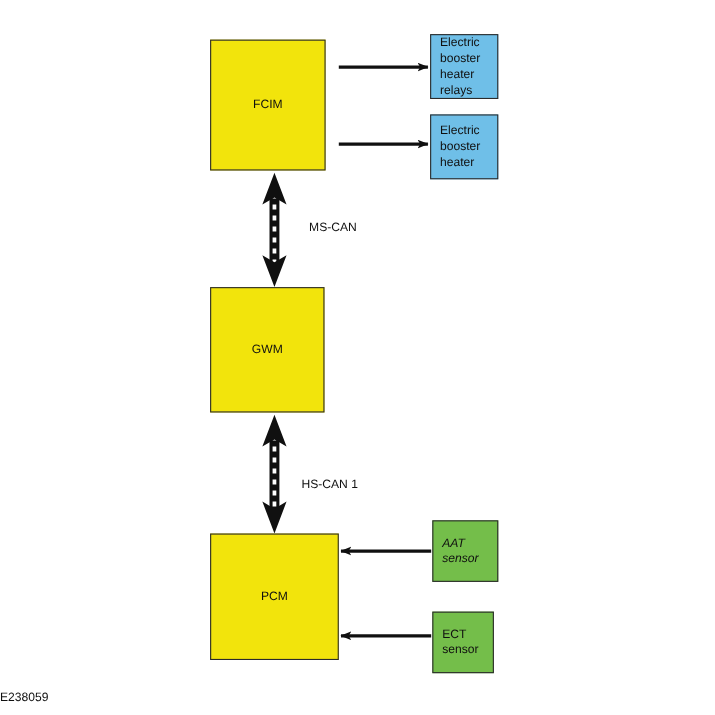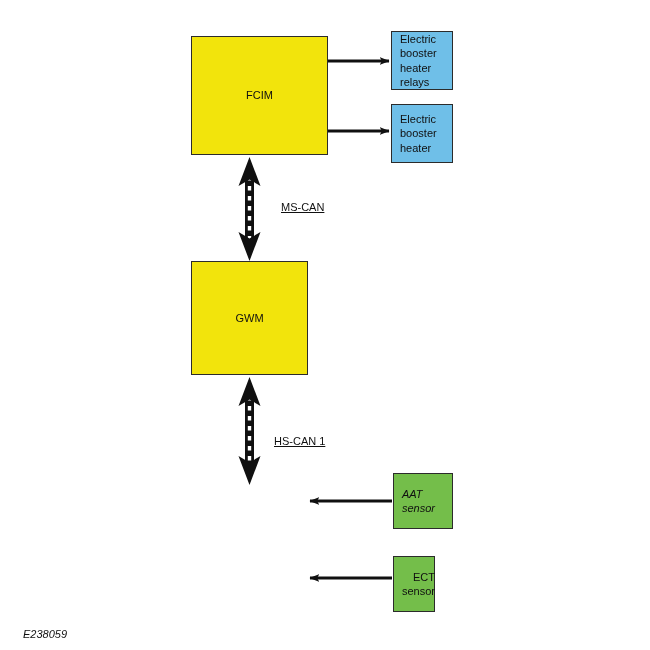--- a/index.html
+++ b/index.html
@@ -48,21 +48,20 @@
     text-align: left;
     padding-left: 8px;
   }
 
   
   .edge-label {
     position: absolute;
     font-size: 11px;
     color: #101010;
     white-space: nowrap;
-    text-decoration: underline;
   }
 
   
   .figure-id {
     position: absolute;
     font-size: 11px;
     color: #101010;
     white-space: nowrap;
   }
 
@@ -115,51 +114,54 @@
     </g>
 
     <g>
       <line x1="249.5" y1="396" x2="249.5" y2="466" stroke="#101010" stroke-width="9"></line>
       <line x1="249.5" y1="396" x2="249.5" y2="466" stroke="#ffffff" stroke-width="3.4" stroke-dasharray="4.5 5.5"></line>
       <path d="M249.5,377 L260.5,406 L249.5,399.5 L238.5,406 Z" fill="#101010"></path>
       <path d="M249.5,485 L238.5,456 L249.5,462.5 L260.5,456 Z" fill="#101010"></path>
     </g>
   </svg>
 
-  <div class="node module" style="left:191px; top:36px; width:137px; height:119px; background:#F2E40C;">
+  <div class="node module" style="left:191px; top:36px; width:105px; height:119px; background:#F2E40C;">
     <span class="node-label">FCIM</span>
   </div>
 
-  <div class="node module" style="left:191px; top:261px; width:117px; height:114px; background:#F2E40C;">
+  <div class="node module" style="left:191px; top:261px; width:104px; height:114px; background:#F2E40C;">
     <span class="node-label">GWM</span>
   </div>
 
+  <div class="node module" style="left:191px; top:485px; width:117px; height:115px; background:#F2E40C;">
+    <span class="node-label">PCM</span>
+  </div>
 
   <div class="node leaf left-align" style="left:391px; top:31px; width:62px; height:59px; background:#6FBFE8;">
     <span class="node-label">Electric
 booster
 heater
 relays</span>
   </div>
 
   <div class="node leaf left-align" style="left:391px; top:104px; width:62px; height:59px; background:#6FBFE8;">
     <span class="node-label">Electric
 booster
 heater</span>
   </div>
 
   <div class="node leaf left-align" style="left:393px; top:473px; width:60px; height:56px; background:#74BE4A;font-style:italic;">
     <span class="node-label">AAT
 sensor</span>
   </div>
 
-  <div class="node leaf left-align" style="left:393px; top:556px; width:42px; height:56px; background:#74BE4A;text-align:right;">
+  <div class="node leaf left-align" style="left:393px; top:556px; width:56px; height:56px; background:#74BE4A;">
     <span class="node-label">ECT
 sensor</span>
   </div>
 
   <div class="edge-label" style="left:281px; top:201px;">MS-CAN</div>
 
   <div class="edge-label" style="left:274px; top:423px;margin-top:12px;">HS-CAN 1</div>
 
-  <div class="figure-id" style="left:23px; top:628px;font-style:italic;">E238059</div>
+  <div class="figure-id" style="left:0; top:628px;">E238059</div>
 
 </div>
 
 </body></html>

